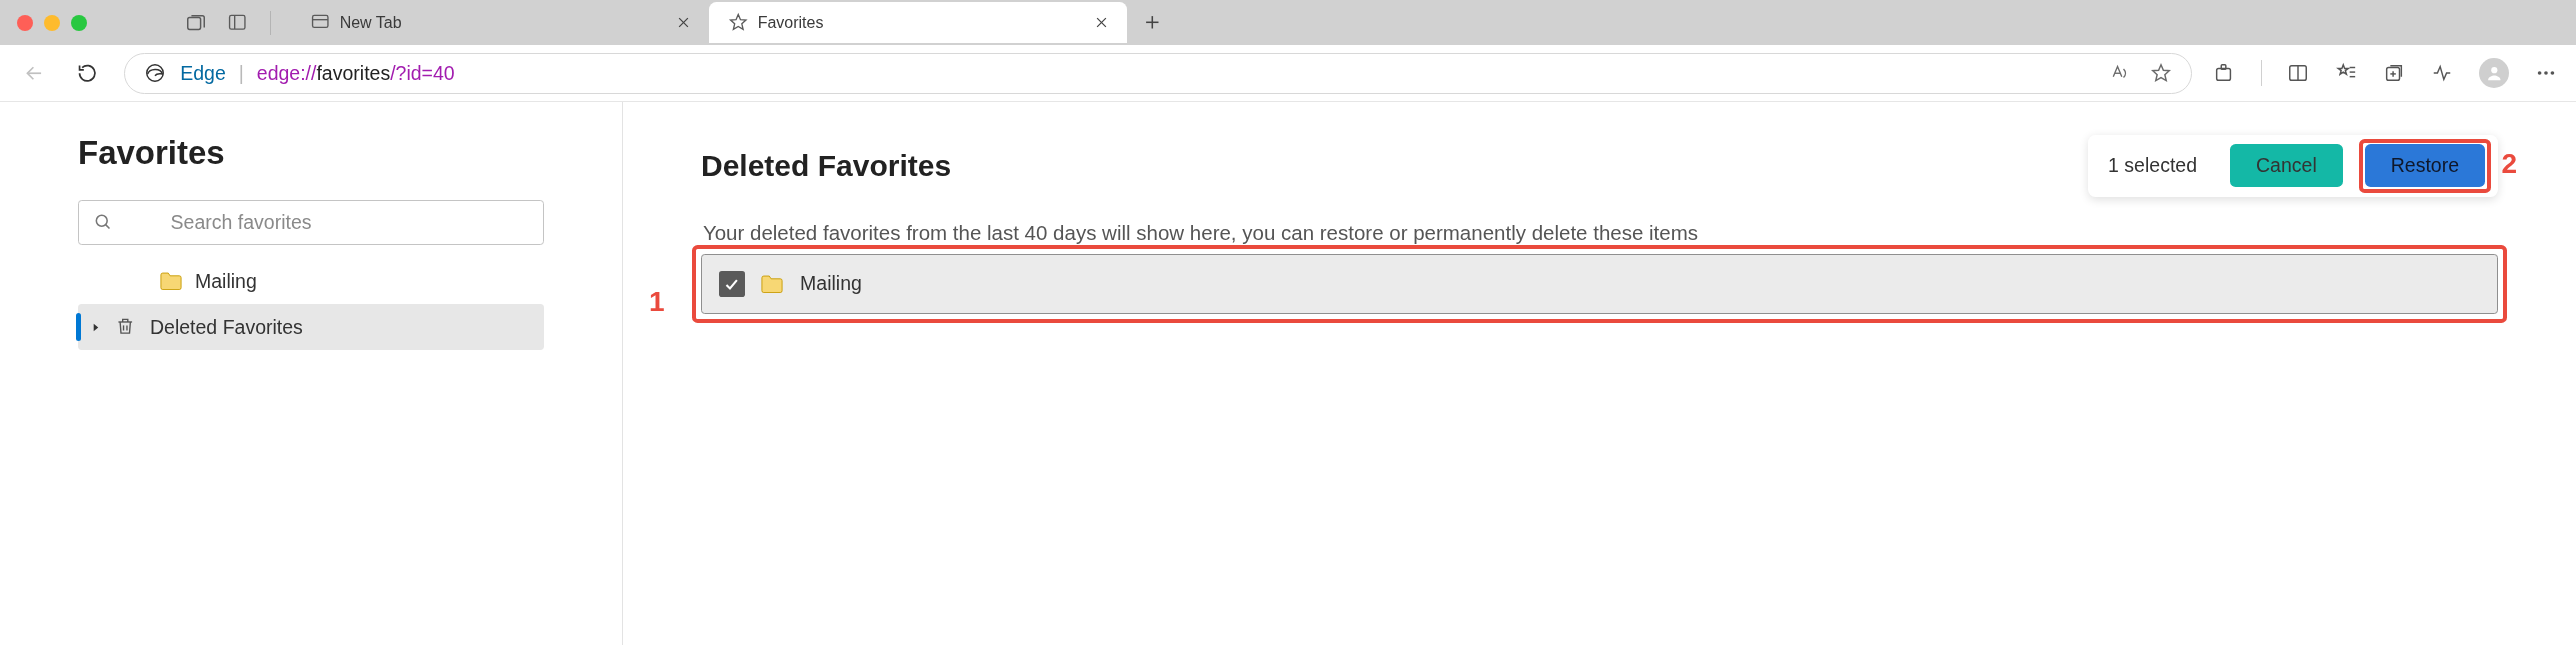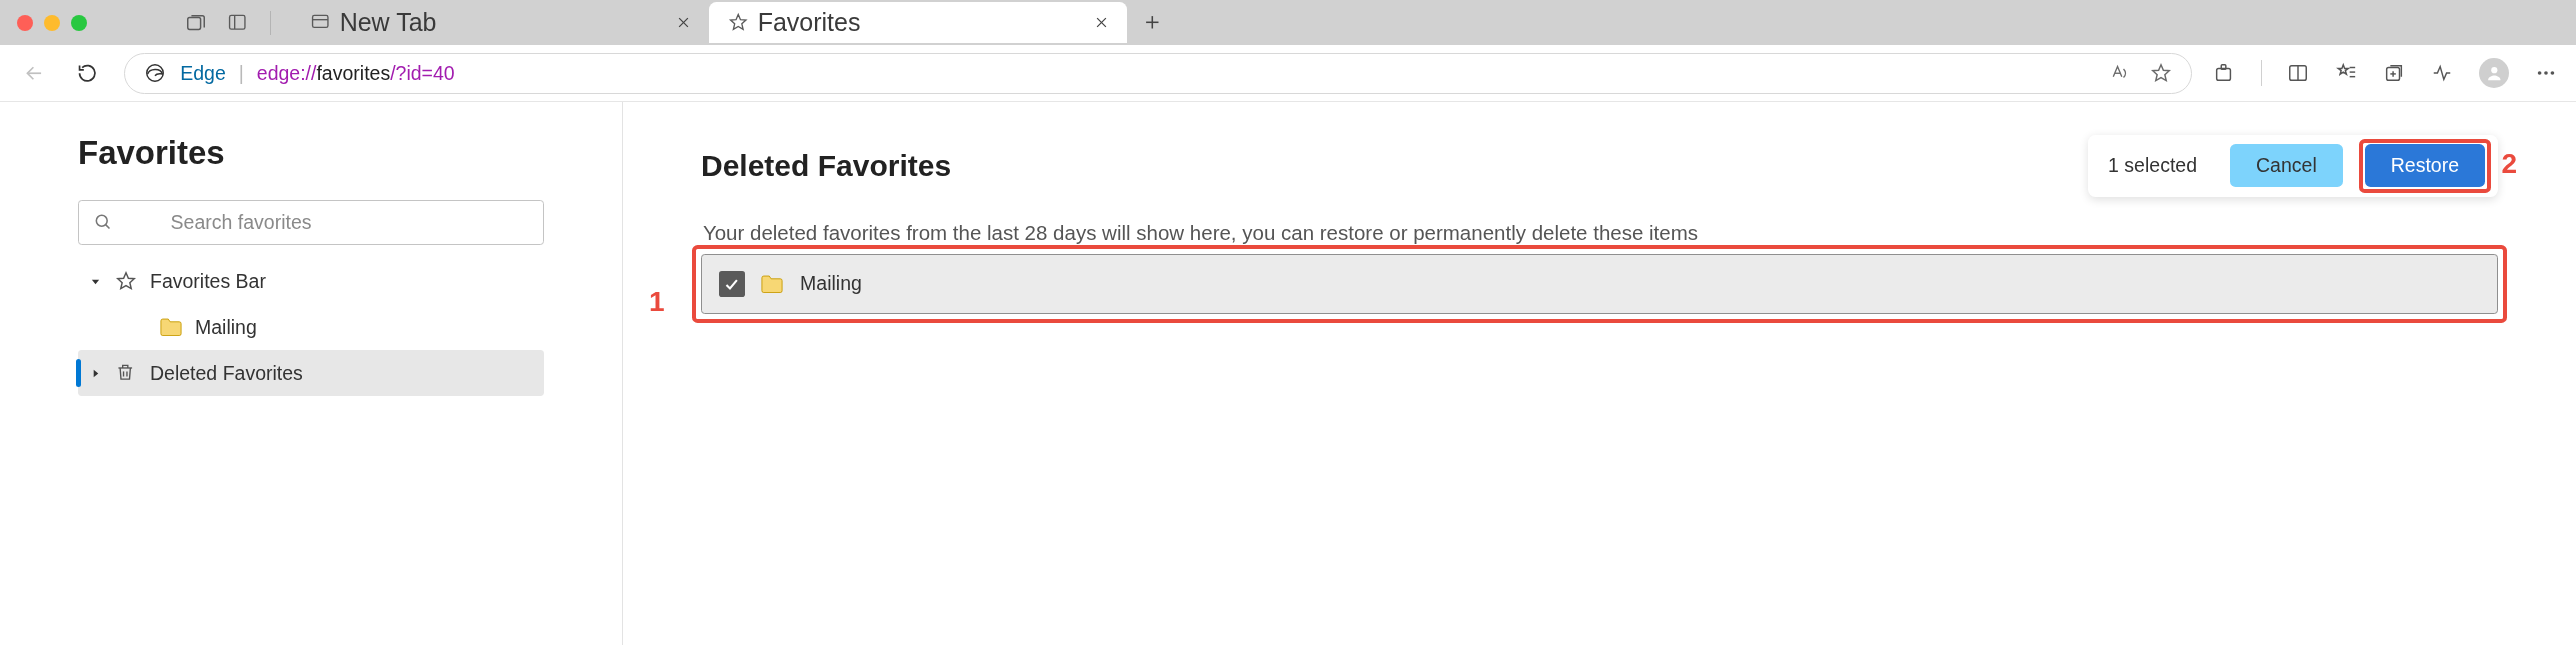--- a/index.html
+++ b/index.html
@@ -21,21 +21,21 @@
   .tl.yellow { background: #febb2d; }
   .tl.green { background: #28c840; }
   .titlebar .tb-icon { color: #5a5a5a; display:flex; align-items:center; justify-content:center; width:32px; height:32px; }
   .tab-strip { display: flex; align-items: center; height: 100%; gap: 0; margin-left: 3.7px; }
   .tab {
     display: flex; align-items: center; gap: 9.3px;
     height: 41px; padding: 0 18.6px;
     min-width: 418px;
     border-top-left-radius: 7.4px; border-top-right-radius: 7.4px;
     color: #3a3a3a;
-    font-size: 25px;
+    font-size: 16px;
   }
   .tab.active { background: #fff; }
   .tab .tab-title { flex: 1; }
   .tab .close { color: #555; }
   .new-tab-btn { width: 35px; height: 35px; display:flex; align-items:center; justify-content:center; color:#555; margin-left:7.4px;}
 
   
   .toolbar {
     height: 56px;
     background: #fff;
@@ -114,22 +114,22 @@
   .action-panel {
     display:flex; align-items:center; gap:22px;
     background:#fff; box-shadow: 0 2.8px 9.3px rgba(0,0,0,0.12);
     border-radius:7.4px; padding:9.3px 13px;
   }
   .action-panel .sel-count { font-size:19.5px; color:#333; margin: 0 11px 0 7.4px;}
   .btn {
     min-width:112px; height:43px; padding: 0 26px;
     border-radius:5.6px; font-size:19.5px; display:flex; align-items:center; justify-content:center;
   }
-  .btn.secondary { background:#7dd3fc; color:#333; }
-  .btn.primary { background:#2b78d8; color:#ffffff; }
+  .btn.secondary { background:#14b8a6; color:#333; }
+  .btn.primary { background:#2b78d8; color:#0f172a; }
   .restore-wrap { position:relative; display:inline-block;}
   .restore-wrap .co {
     position:absolute; inset:-5.6px; border:4.6px solid #ea4a3d; border-radius:5.6px; pointer-events:none;
   }
   .restore-wrap .colab {
     position:absolute; right:-32px; top:3.7px; font-size:28px; font-weight:700; color:#ea4a3d;
   }
 
   .subtext { font-size:20.5px; color:#555; margin: 0 0 9.3px 1.9px;}
 
@@ -318,33 +318,20 @@
       <span>
         <svg width="18.6" height="18.6" viewBox="0 0 24 24" fill="none" stroke="#777" stroke-width="2">
             <circle cx="10" cy="10" r="7"></circle>
             <line x1="20" y1="20" x2="15" y2="15"></line>
           </svg>
       </span>
       <input type="text" placeholder="Search favorites" style="">
     </div>
     <div class="tree">
 
-      <div class="tree-row indent-0">
-        <span class="chev">
-          <svg width="11" height="11" viewBox="0 0 24 24" fill="#333">
-              <polygon points="4 8 20 8 12 18"></polygon>
-            </svg>
-        </span>
-        <span class="star-ico">
-          <svg width="22" height="22" viewBox="0 0 24 24" fill="none" stroke="#555" stroke-width="1.6">
-              <polygon points="12 3 14.6 9 21 9.5 16.2 13.8 17.7 20.3 12 17 6.3 20.3 7.8 13.8 3 9.5 9.4 9"></polygon>
-            </svg>
-        </span>
-        <span>Favorites Bar</span>
-      </div>
 
       <div class="tree-row indent-1">
         <span class="chev"></span>
         <span class="folder-ico">
           <svg width="22" height="18.6" viewBox="0 0 24 20">
               <path d="M1 3a2 2 0 0 1 2-2h6l2 3h10a2 2 0 0 1 2 2v11a2 2 0 0 1-2 2H3a2 2 0 0 1-2-2z" fill="#f7d774" stroke="#c79a00" stroke-width="1"></path>
             </svg>
         </span>
         <span>Mailing</span>
       </div>
@@ -382,21 +369,21 @@
         <div class="restore-wrap">
           <div class="btn primary">
             <span>Restore</span>
           </div>
           <div class="co"></div>
           <div class="colab">2</div>
         </div>
       </div>
     </div>
 
-    <p class="subtext">Your deleted favorites from the last 28 days will show here, you can restore or permanently delete these items</p>
+    <p class="subtext">Your deleted favorites from the last 40 days will show here, you can restore or permanently delete these items</p>
 
     <div class="items-area">
       <div class="colab-row">1</div>
       <div class="co-row"></div>
       <div class="item-row">
         <span class="checkbox checked">
           <svg viewBox="0 0 24 24" fill="none" stroke="#fff" stroke-width="3">
               <polyline points="5 13 10 18 20 6"></polyline>
             </svg>
         </span>

